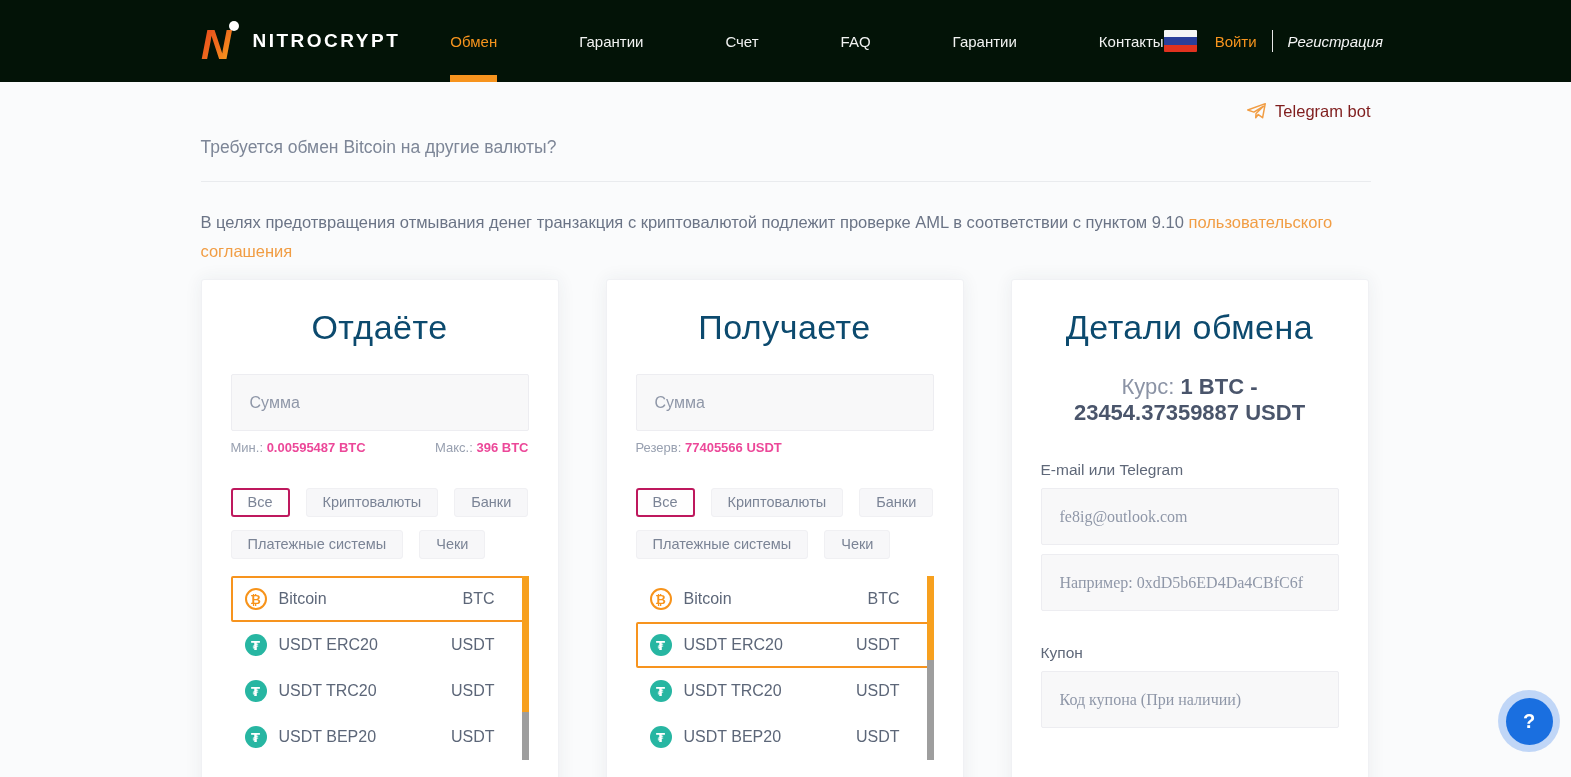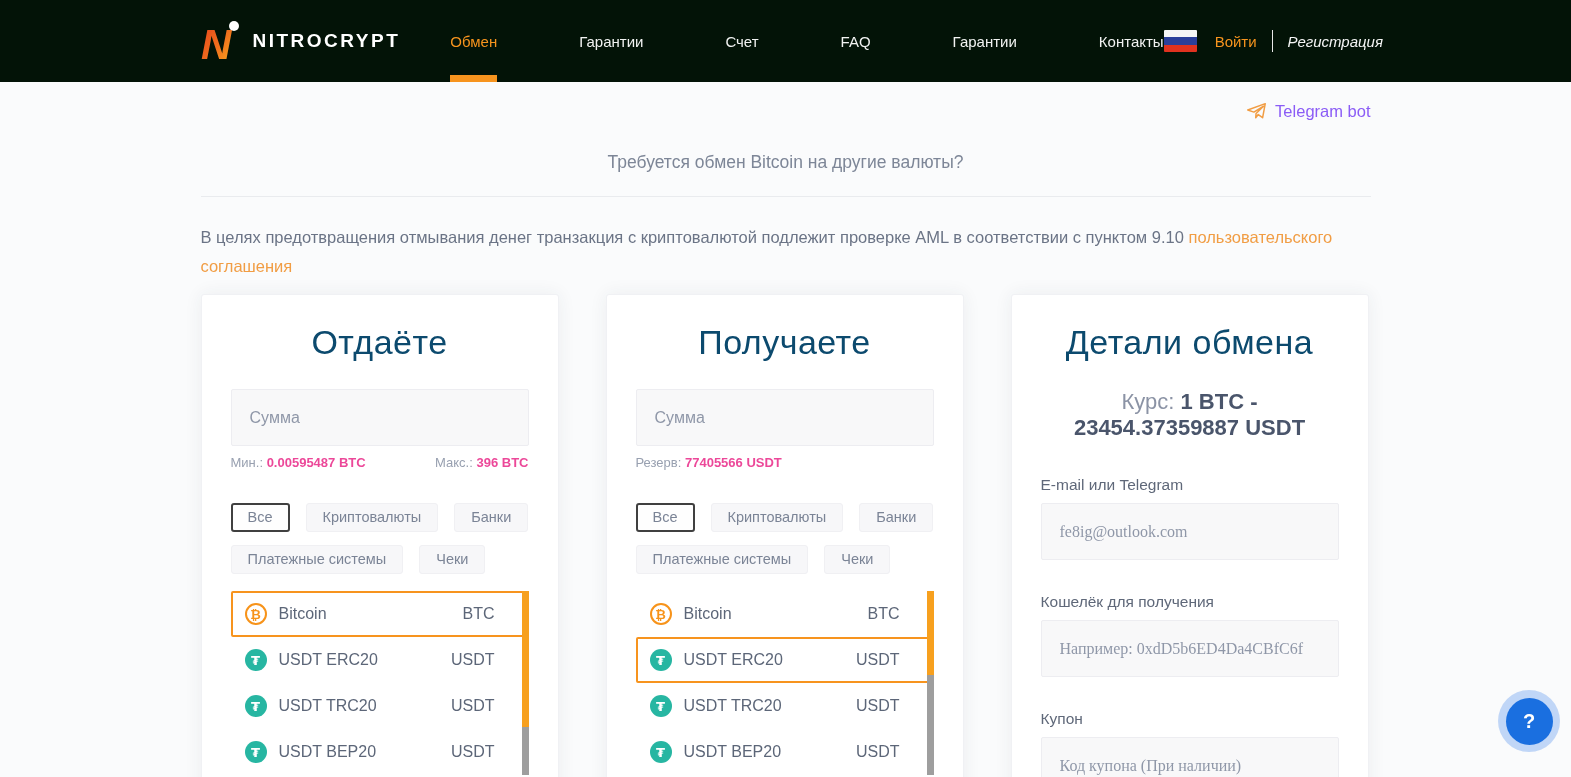--- a/index.html
+++ b/index.html
@@ -20,22 +20,22 @@
   .flag { width:33px; height:22px; display:flex; flex-direction:column; margin-right:18px; cursor:pointer; border-radius:1px; overflow:hidden; }
   .flag span { flex:1; }
   .flag .w { background:#f5f5f5; } .flag .b { background:#2b3f9a; } .flag .r { background:#e0321f; }
   .login { color:#f7941e; font-size:15px; text-decoration:none; cursor:pointer; }
   .nav-sep { width:1px; height:22px; background:#e8e8e8; margin:0 15px; }
   .register { color:#f5f5f5; font-size:15px; text-decoration:none; cursor:pointer;font-style:italic; }
 
   
   .container { width:1170px; margin:0 auto; }
   .tg-row { display:flex; justify-content:flex-end; padding-top:19px; }
-  .tg-link { display:flex; align-items:center; gap:8px; color:#8b5cf6; font-size:16.5px; text-decoration:none; cursor:pointer; }
-  .page-heading { text-align:center; margin-top:30px; font-size:17.5px; font-weight:400; color:#7d8697; }
+  .tg-link { display:flex; align-items:center; gap:8px; color:#7f1d1d; font-size:16.5px; text-decoration:none; cursor:pointer; }
+  .page-heading { text-align:left; margin-top:15px; font-size:17.5px; font-weight:400; color:#7d8697; }
   .divider { border:none; border-top:1px solid #e9ebee; margin-top:23px; }
   .aml { margin-top:26px; font-size:16.5px; line-height:29px; color:#6b7486; }
   .aml a { color:#f19d44; text-decoration:none; cursor:pointer; }
 
   
   .cards { display:flex; gap:47px; margin-top:13px; align-items:flex-start; }
   .card { width:358px; background:#fff; border-radius:3px; box-shadow:0 0 18px rgba(40,50,70,.07);
           border:1px solid #f0f1f4; padding:28px 29px 40px; min-height:620px; }
   .card-title { text-align:center; font-size:34px; font-weight:300; color:#0c4a6e; letter-spacing:.5px; }
 
@@ -43,21 +43,21 @@
             padding:0 18px; font-size:16px; color:#5c6678; font-family:"Liberation Sans",sans-serif; outline:none; }
   .tinput::placeholder { color:#8f97a8; opacity:1; }
   .amount-wrap { margin-top:27px; }
   .minmax { display:flex; justify-content:space-between; margin-top:9px; font-size:13px; color:#98a0b0; }
   .minmax b, .reserve b { color:#ec4899; font-weight:700; }
   .reserve { margin-top:9px; font-size:13px; color:#98a0b0; }
 
   .chips { margin-top:33px; display:flex; flex-wrap:wrap; gap:13px 16px; }
   .chip { background:#f7f7f9; border:1px solid #f0f0f3; border-radius:3px; color:#7b8496; font-size:14.5px;
           padding:5px 16px; line-height:17px; cursor:pointer; white-space:nowrap; }
-  .chip.active { background:#fefefe; border:2px solid #404040; padding:4px 15px; }
+  .chip.active { background:#fefefe; border:2px solid #be185d; padding:4px 15px; }
 
   .clist { margin-top:17px; position:relative; padding-right:0; }
   .crow { height:46px; display:flex; align-items:center; gap:12px; padding:0 34px 0 14px; font-size:16px;
           color:#5c6678; cursor:pointer; }
   .crow.selected { border:2px solid #f7941e; border-radius:2px; padding:0 32px 0 12px; background:#fff; }
   .cname { flex:1; }
   .ticker { color:#5c6678; }
   .coin { width:22px; height:22px; border-radius:50%; display:flex; align-items:center; justify-content:center;
           font-family:"DejaVu Sans",sans-serif; font-size:13px; flex:0 0 22px; }
   .coin.btc { border:2px solid #f7931a; color:#f7931a; background:#fff; font-weight:700; }
@@ -225,21 +225,20 @@
     </section>
 
     <section class="card details">
       <h2 class="card-title">Детали обмена</h2>
       <div class="rate"><span>Курс:</span>
         <b>1 BTC - 23454.37359887 USDT</b></div>
 
       <div class="field-label first">E-mail или Telegram</div>
       <input class="tinput" type="text" value="fe8ig@outlook.com" style="">
 
-      <div class="field-label">Кошелёк для получения</div>
       <input class="tinput" type="text" placeholder="Например: 0xdD5b6ED4Da4CBfC6f" style="">
 
       <div class="field-label">Купон</div>
       <input class="tinput" type="text" placeholder="Код купона (При наличии)" style="">
 
       
     </section>
 
   </div>
 </main>

